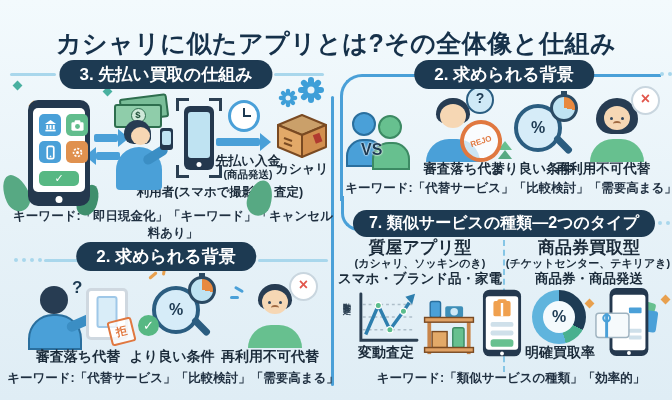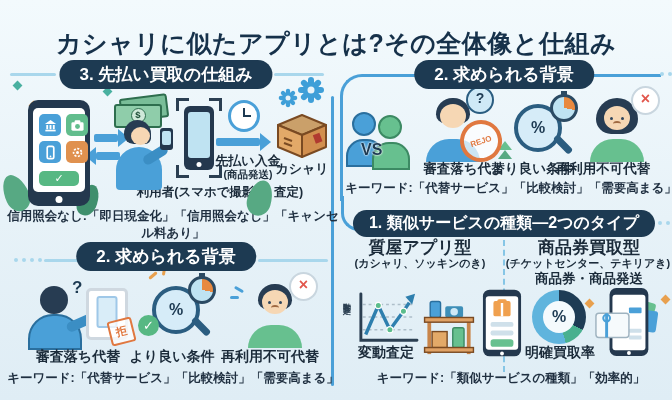--- a/index.html
+++ b/index.html
@@ -292,21 +292,21 @@
           <line x1="8" y1="26" x2="16" y2="29" stroke="#7a4a22" stroke-width="2"></line>
           <line x1="8" y1="31" x2="16" y2="34" stroke="#7a4a22" stroke-width="2"></line>
           <rect x="38" y="22" width="7" height="9" fill="#b03a30" transform="rotate(-20 41 26)"></rect>
         </svg>
     </div>
 
     <div class="txt" style="left:192px;top:112px;width:112px;font-size:10.5px;font-weight:700;">(商品発送)</div>
     <div class="txt" style="left:192px;top:96px;width:112px;font-size:13px;font-weight:800;">先払い入金</div>
     <div class="txt" style="left:272px;top:104px;width:60px;font-size:13px;font-weight:800;">カシャリ</div>
     <div class="txt" style="left:112px;top:128px;width:216px;font-size:12.5px;font-weight:700;">利用者(スマホで撮影 → 査定)</div>
-    <div class="kw" style="top:152px;">信用照会なし:「即日現金化」「信用照会なし」「キャンセル料あり」</div>
+    <div class="kw" style="top:152px;">キーワード:「即日現金化」「キーワード」「キャンセル料あり」</div>
   </section>
 
   <section class="sec2l">
     <span class="dots" style="left:14px;top:20px;">
         <i></i>
         <i></i>
         <i></i>
         <i></i>
       </span>
     <span class="hl" style="left:44px;top:21px;width:40px;"></span>
@@ -408,24 +408,25 @@
     <div class="kw" style="top:124px;">キーワード:「代替サービス」「比較検討」「需要高まる」</div>
   </section>
 
   <section class="sec3">
     <div class="pre-line"></div>
     <span class="dots" style="left:314px;top:17px;">
         <i></i>
         <i></i>
         <i></i>
       </span>
-    <div class="pill">1. 類似サービスの種類—2つのタイプ</div>
+    <div class="pill">7. 類似サービスの種類—2つのタイプ</div>
 
     <div class="txt c-title" style="left:6px;top:32px;width:156px;">質屋アプリ型</div>
     <div class="txt c-sub" style="left:6px;top:52px;width:156px;">(カシャリ、ソッキンのき)</div>
+    <div class="txt c-items" style="left:0px;top:66px;width:168px;">スマホ・ブランド品・家電</div>
 
     <div class="txt c-sub" style="left:168px;top:52px;width:168px;">(チケットセンター、テキリアき)</div>
     <div class="txt c-title" style="left:174px;top:32px;width:158px;">商品券買取型</div>
     <div class="txt c-items" style="left:174px;top:66px;width:158px;">商品券・商品発送</div>
 
     <div class="dash-div"></div>
 
     <div class="linechart">
       <span class="vlab">変動査定</span>
       <svg width="72" height="60" viewBox="0 0 74 62">

